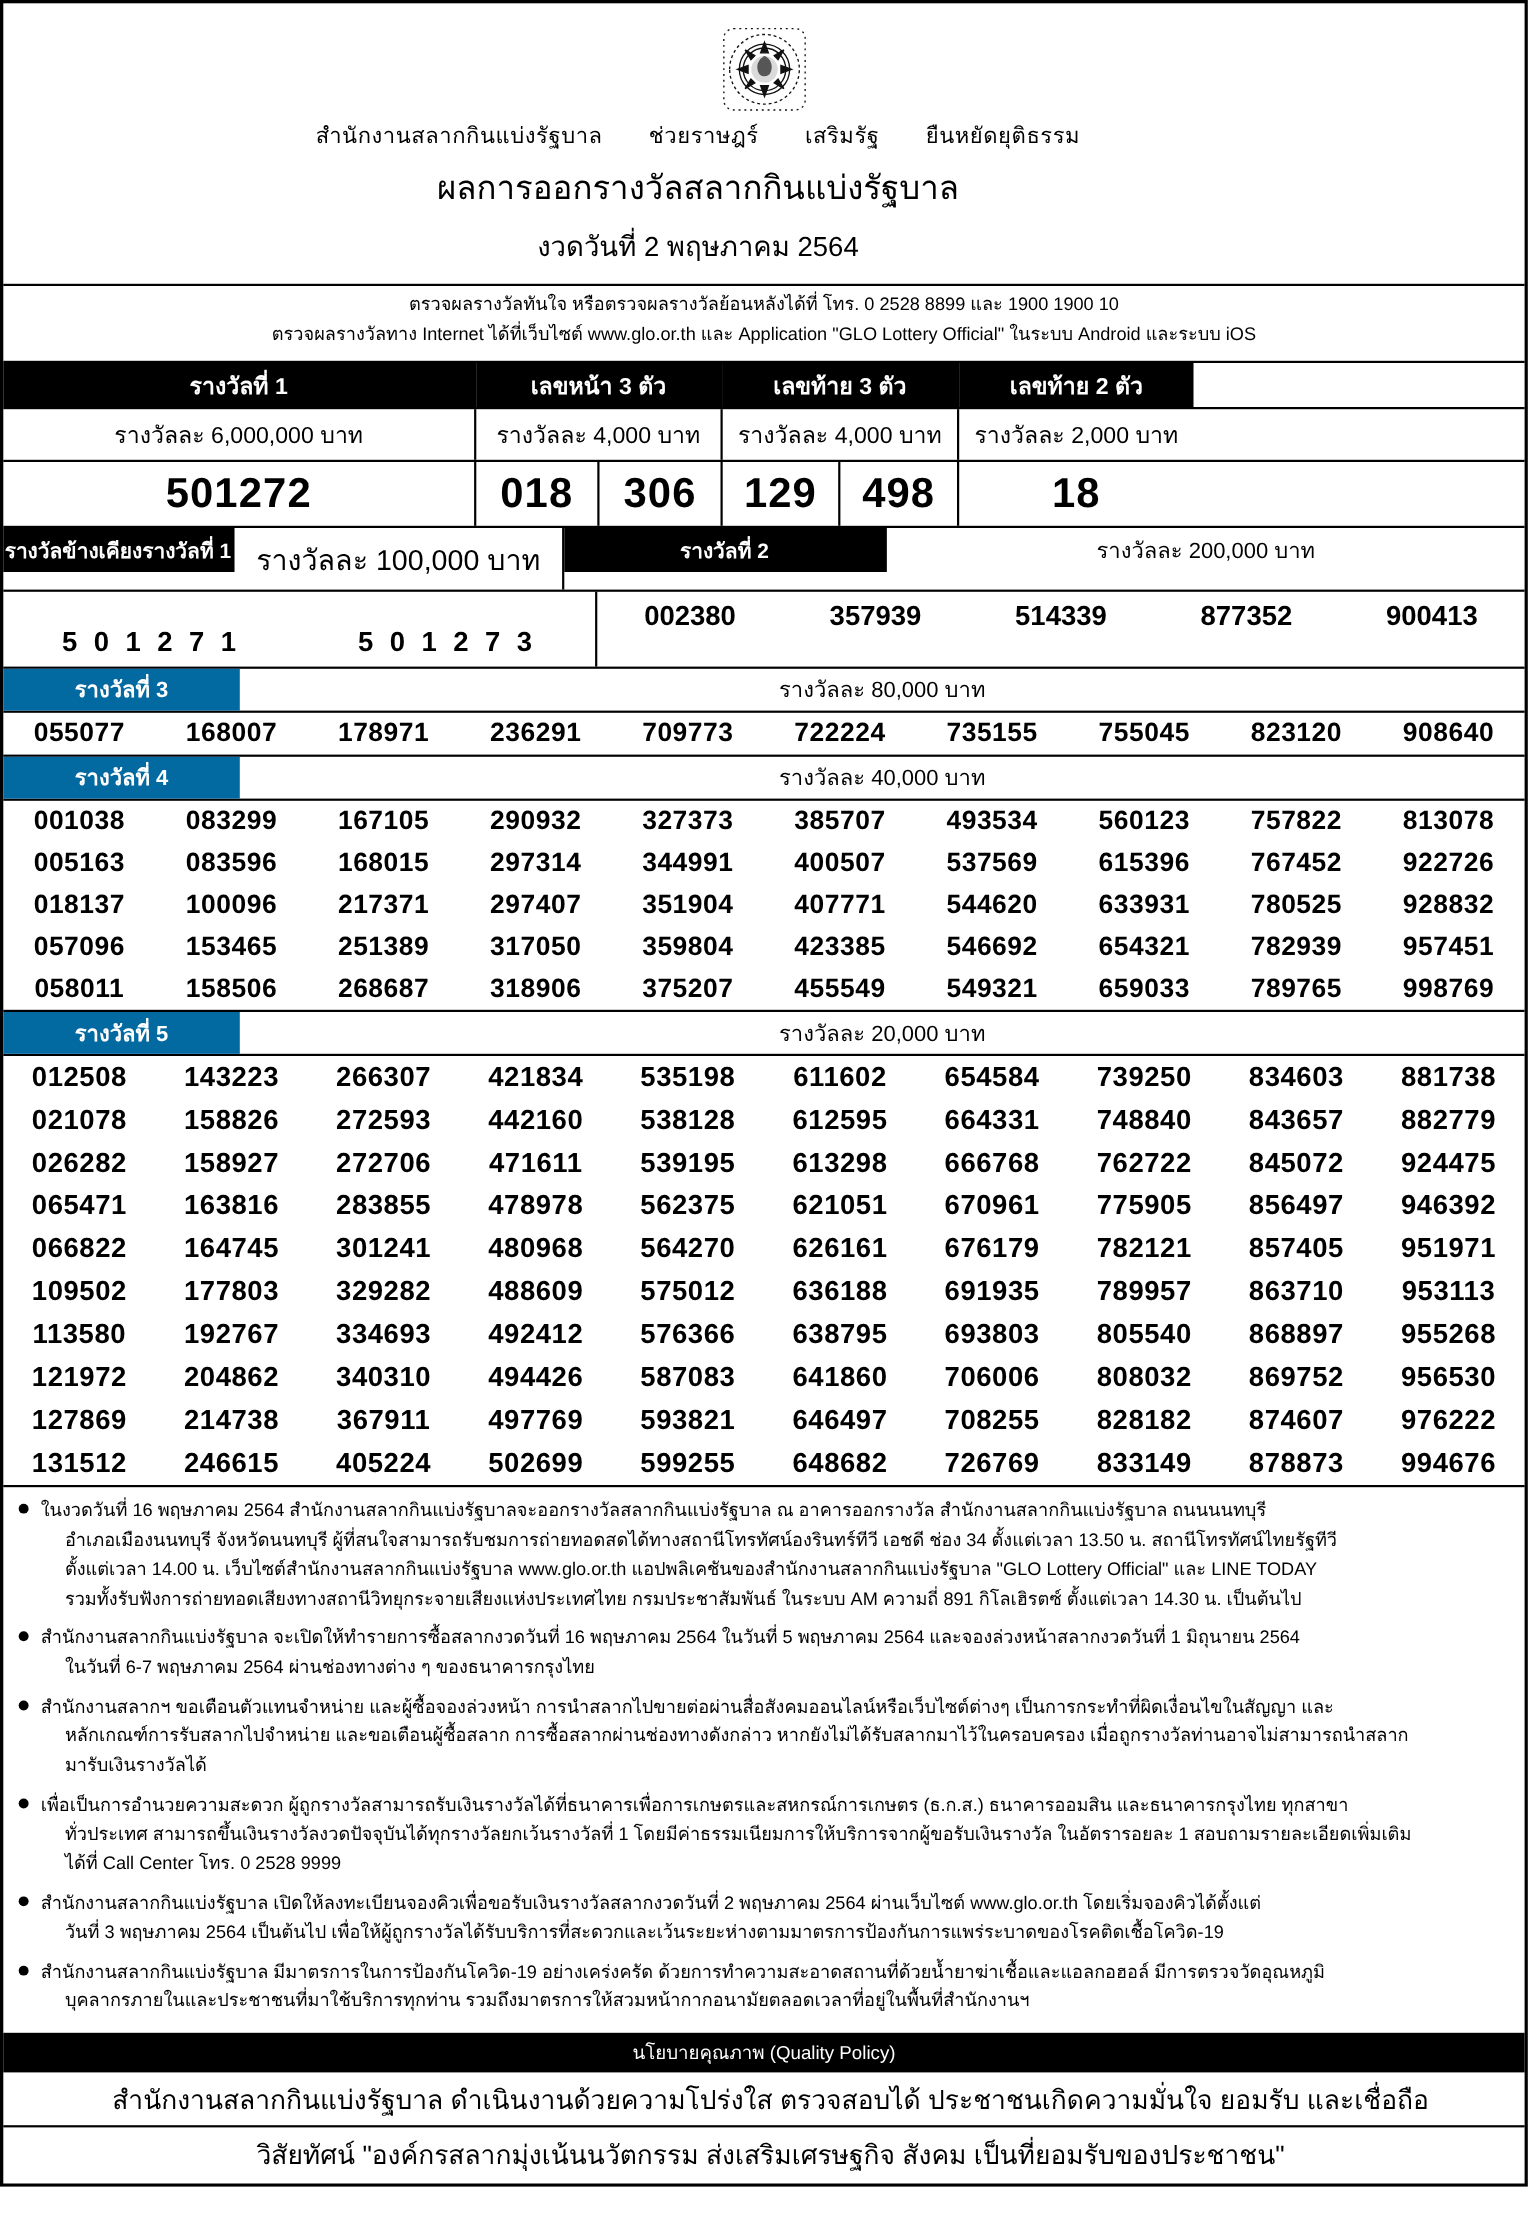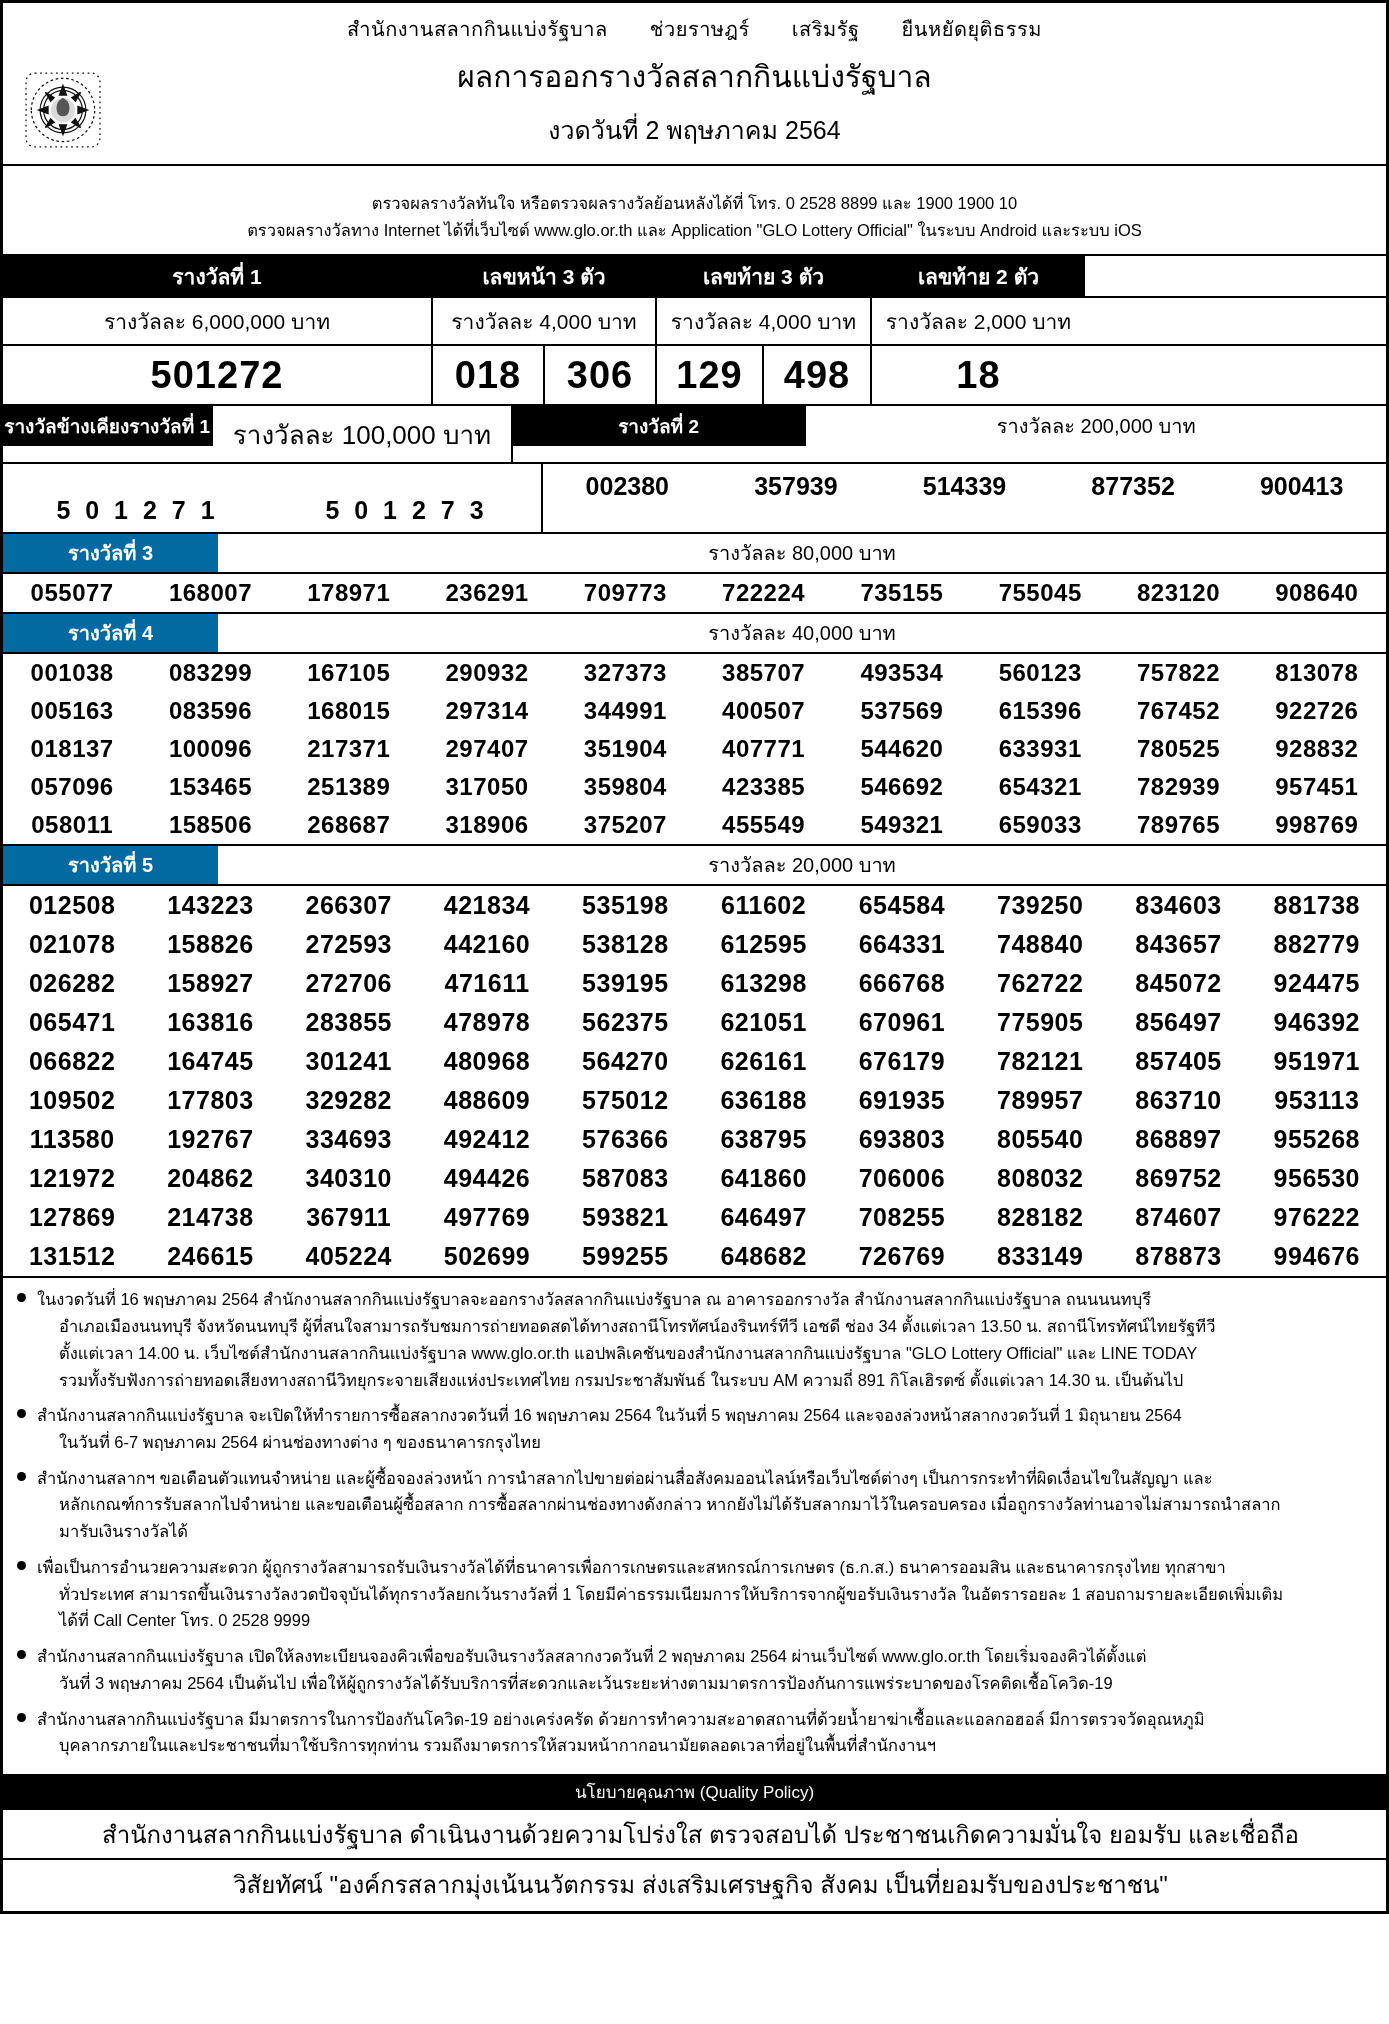--- a/index.html
+++ b/index.html
@@ -12,23 +12,24 @@
   }
   .page {
     width: 1389px;
     border: 3px solid #000;
     background: #fff;
   }
 
   
   .header {
     display: flex;
-    align-items: flex-end;
+    align-items: center;
     padding: 10px 0 6px 0;
     position: relative;
+    flex-direction: column;
   }
   .emblem {
     width: 120px;
     display: flex;
     justify-content: center;
     padding-top: 6px;
   }
   .emblem svg { display: block; }
   .header-text {
     flex: 1;
@@ -50,21 +51,21 @@
     margin-bottom: 4px;
   }
   .hdr-rule {
     border-top: 2px solid #000;
     margin: 4px 0 0 0;
   }
   .contact {
     text-align: center;
     font-size: 16.5px;
     line-height: 1.65;
-    padding: 24px 0 10px 0;
+    padding: 4px 0 10px 0;
   }
 
   
   .band {
     display: flex;
     width: 100%;
     border-top: 2px solid #000;
   }
   .cell {
     border-right: 2px solid #000;

